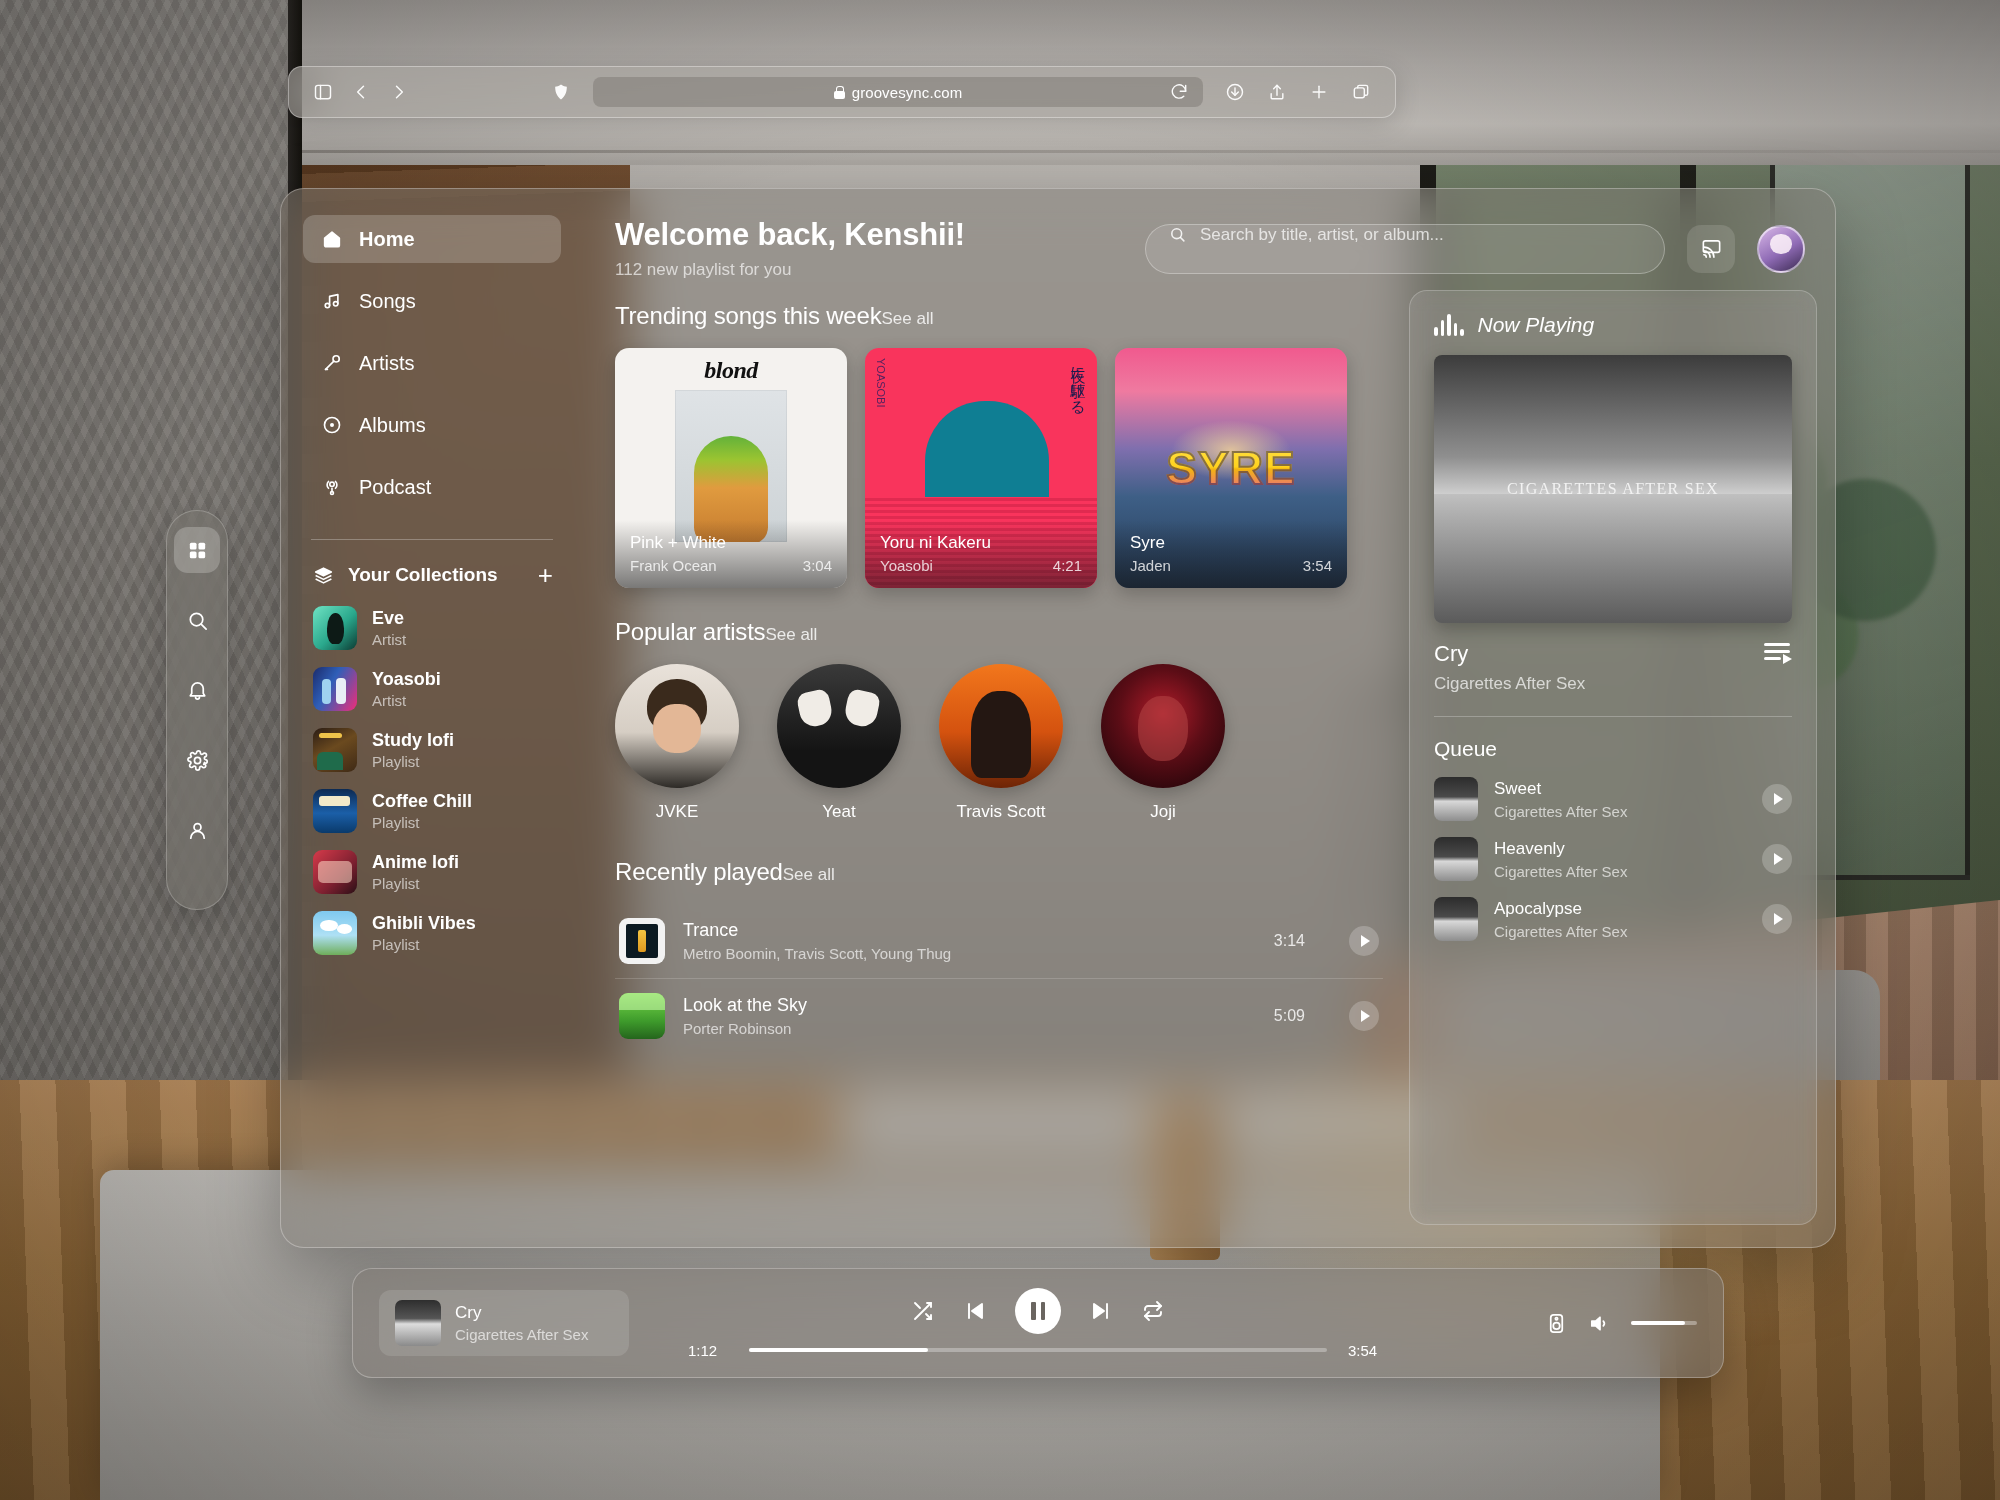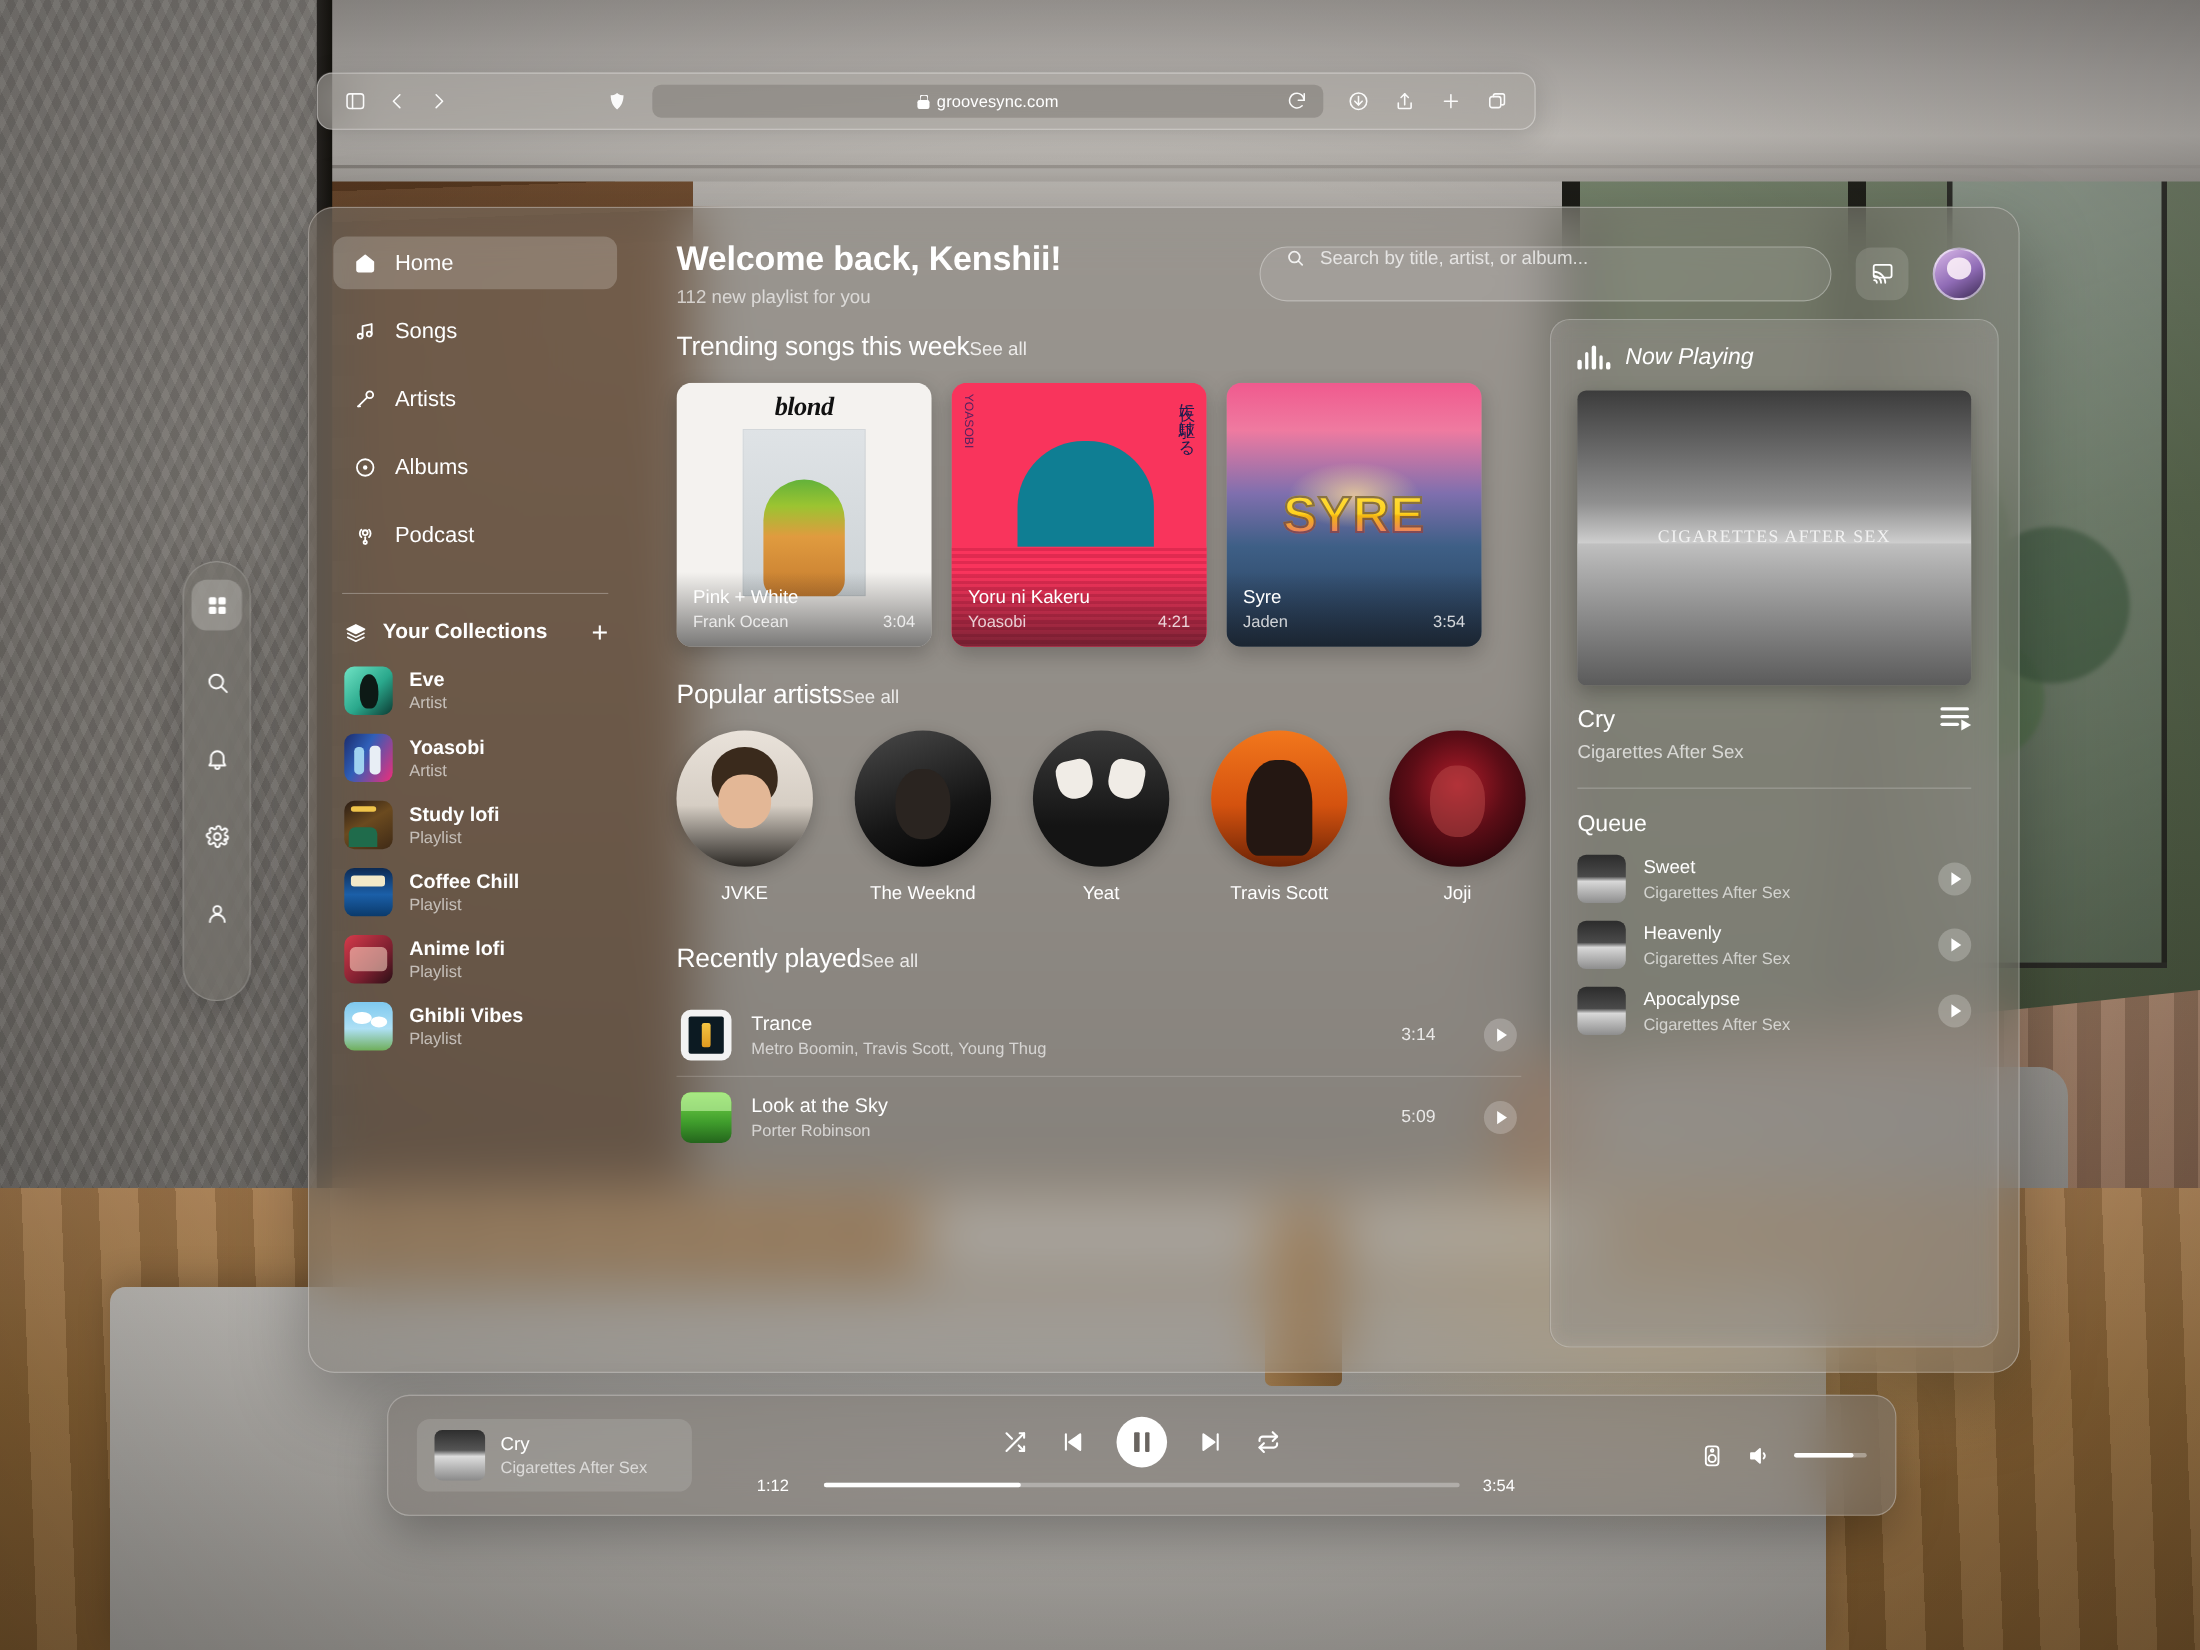--- a/index.html
+++ b/index.html
@@ -166,21 +166,21 @@
     box-shadow:0 24px 70px rgba(0,0,0,.30);
   }
 
   
   .sidebar { width:302px; flex:0 0 302px; padding:26px 22px; display:flex; flex-direction:column; }
   .nav-item {
     display:flex; align-items:center; gap:16px;
     height:48px; padding:0 18px; border-radius:12px;
     color:#fff; font-size:20px; margin-bottom:14px;
   }
-  .nav-item.active { background:rgba(255,255,255,.20); font-weight:400;text-align:right; }
+  .nav-item.active { background:rgba(255,255,255,.20); font-weight:700;text-align:right; }
   .nav-item svg { width:22px; height:22px; fill:none; stroke:#fff; stroke-width:1.8; stroke-linecap:round; stroke-linejoin:round; flex:0 0 22px; }
   .divider { height:1px; background:rgba(255,255,255,.28); margin:14px 8px 22px; }
   .coll-head { display:flex; align-items:center; gap:14px; padding:0 8px 0 10px; margin-bottom:18px; }
   .coll-head svg { width:21px; height:21px; fill:none; stroke:#fff; stroke-width:1.7; stroke-linejoin:round; }
   .coll-title { color:#fff; font-size:19px; font-weight:600; flex:1; }
   .plus { color:#fff; font-size:26px; line-height:1; font-weight:300; }
   .coll-item { display:flex; align-items:center; gap:15px; margin-bottom:17px; padding-left:10px; }
   .thumb { width:44px; height:44px; border-radius:9px; flex:0 0 44px; overflow:hidden; position:relative; }
   .coll-name { color:#fff; font-size:18px; font-weight:600; line-height:1.25; }
   .coll-sub { color:rgba(255,255,255,.62); font-size:15px; line-height:1.3; }
@@ -701,24 +701,20 @@
           <div class="sec-title">Popular artists</div>
           <div class="see-all">See all</div>
         </div>
 
         <div class="artists">
           <div class="artist">
             <div class="pic ar-jvke"></div>
             <div class="nm">JVKE</div>
           </div>
           <div class="artist">
-            <div class="pic ar-weeknd"></div>
-            <div class="nm">The Weeknd</div>
-          </div>
-          <div class="artist">
             <div class="pic ar-yeat"></div>
             <div class="nm">Yeat</div>
           </div>
           <div class="artist">
             <div class="pic ar-travis"></div>
             <div class="nm">Travis Scott</div>
           </div>
           <div class="artist">
             <div class="pic ar-joji"></div>
             <div class="nm">Joji</div>

